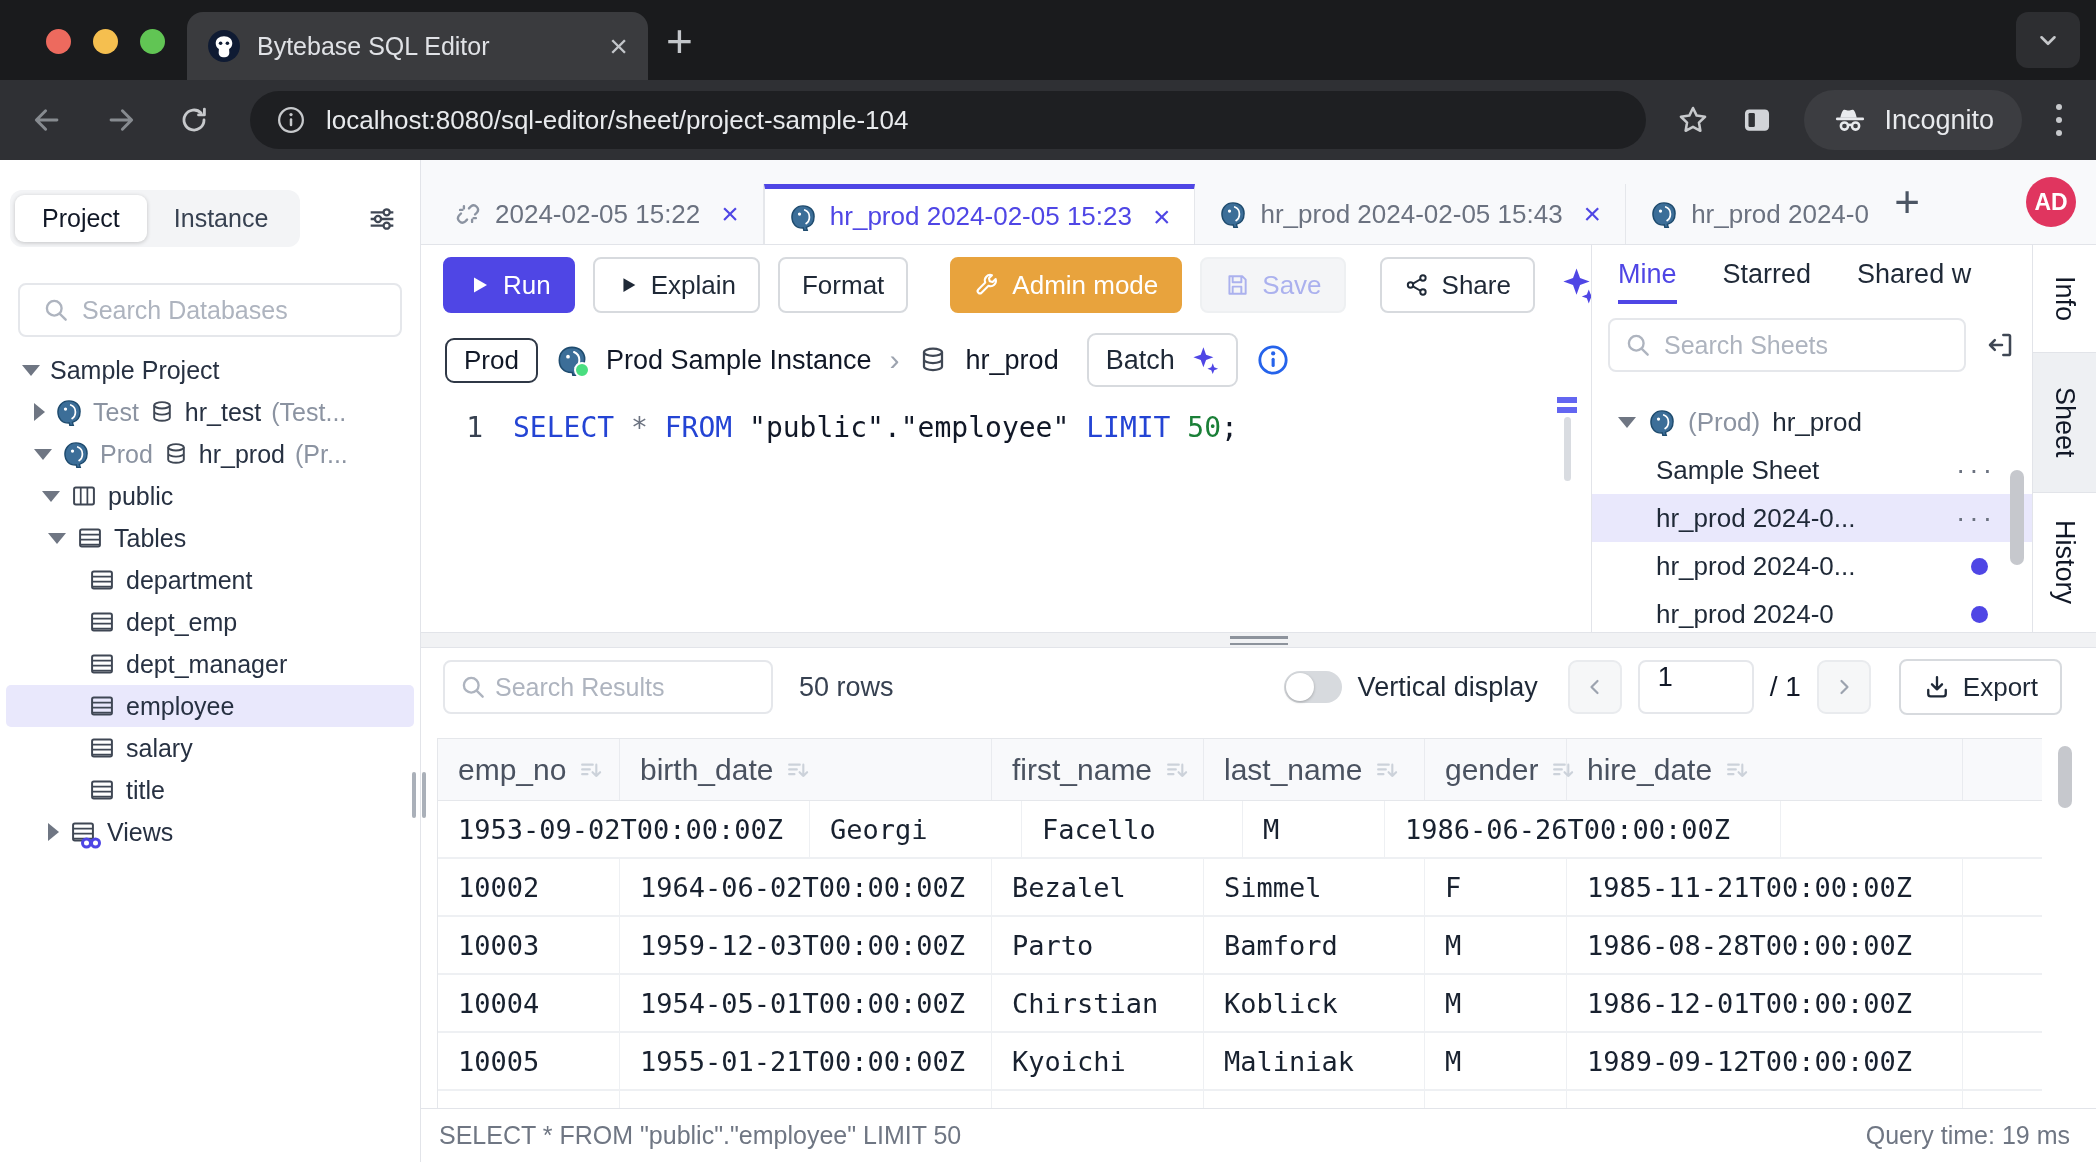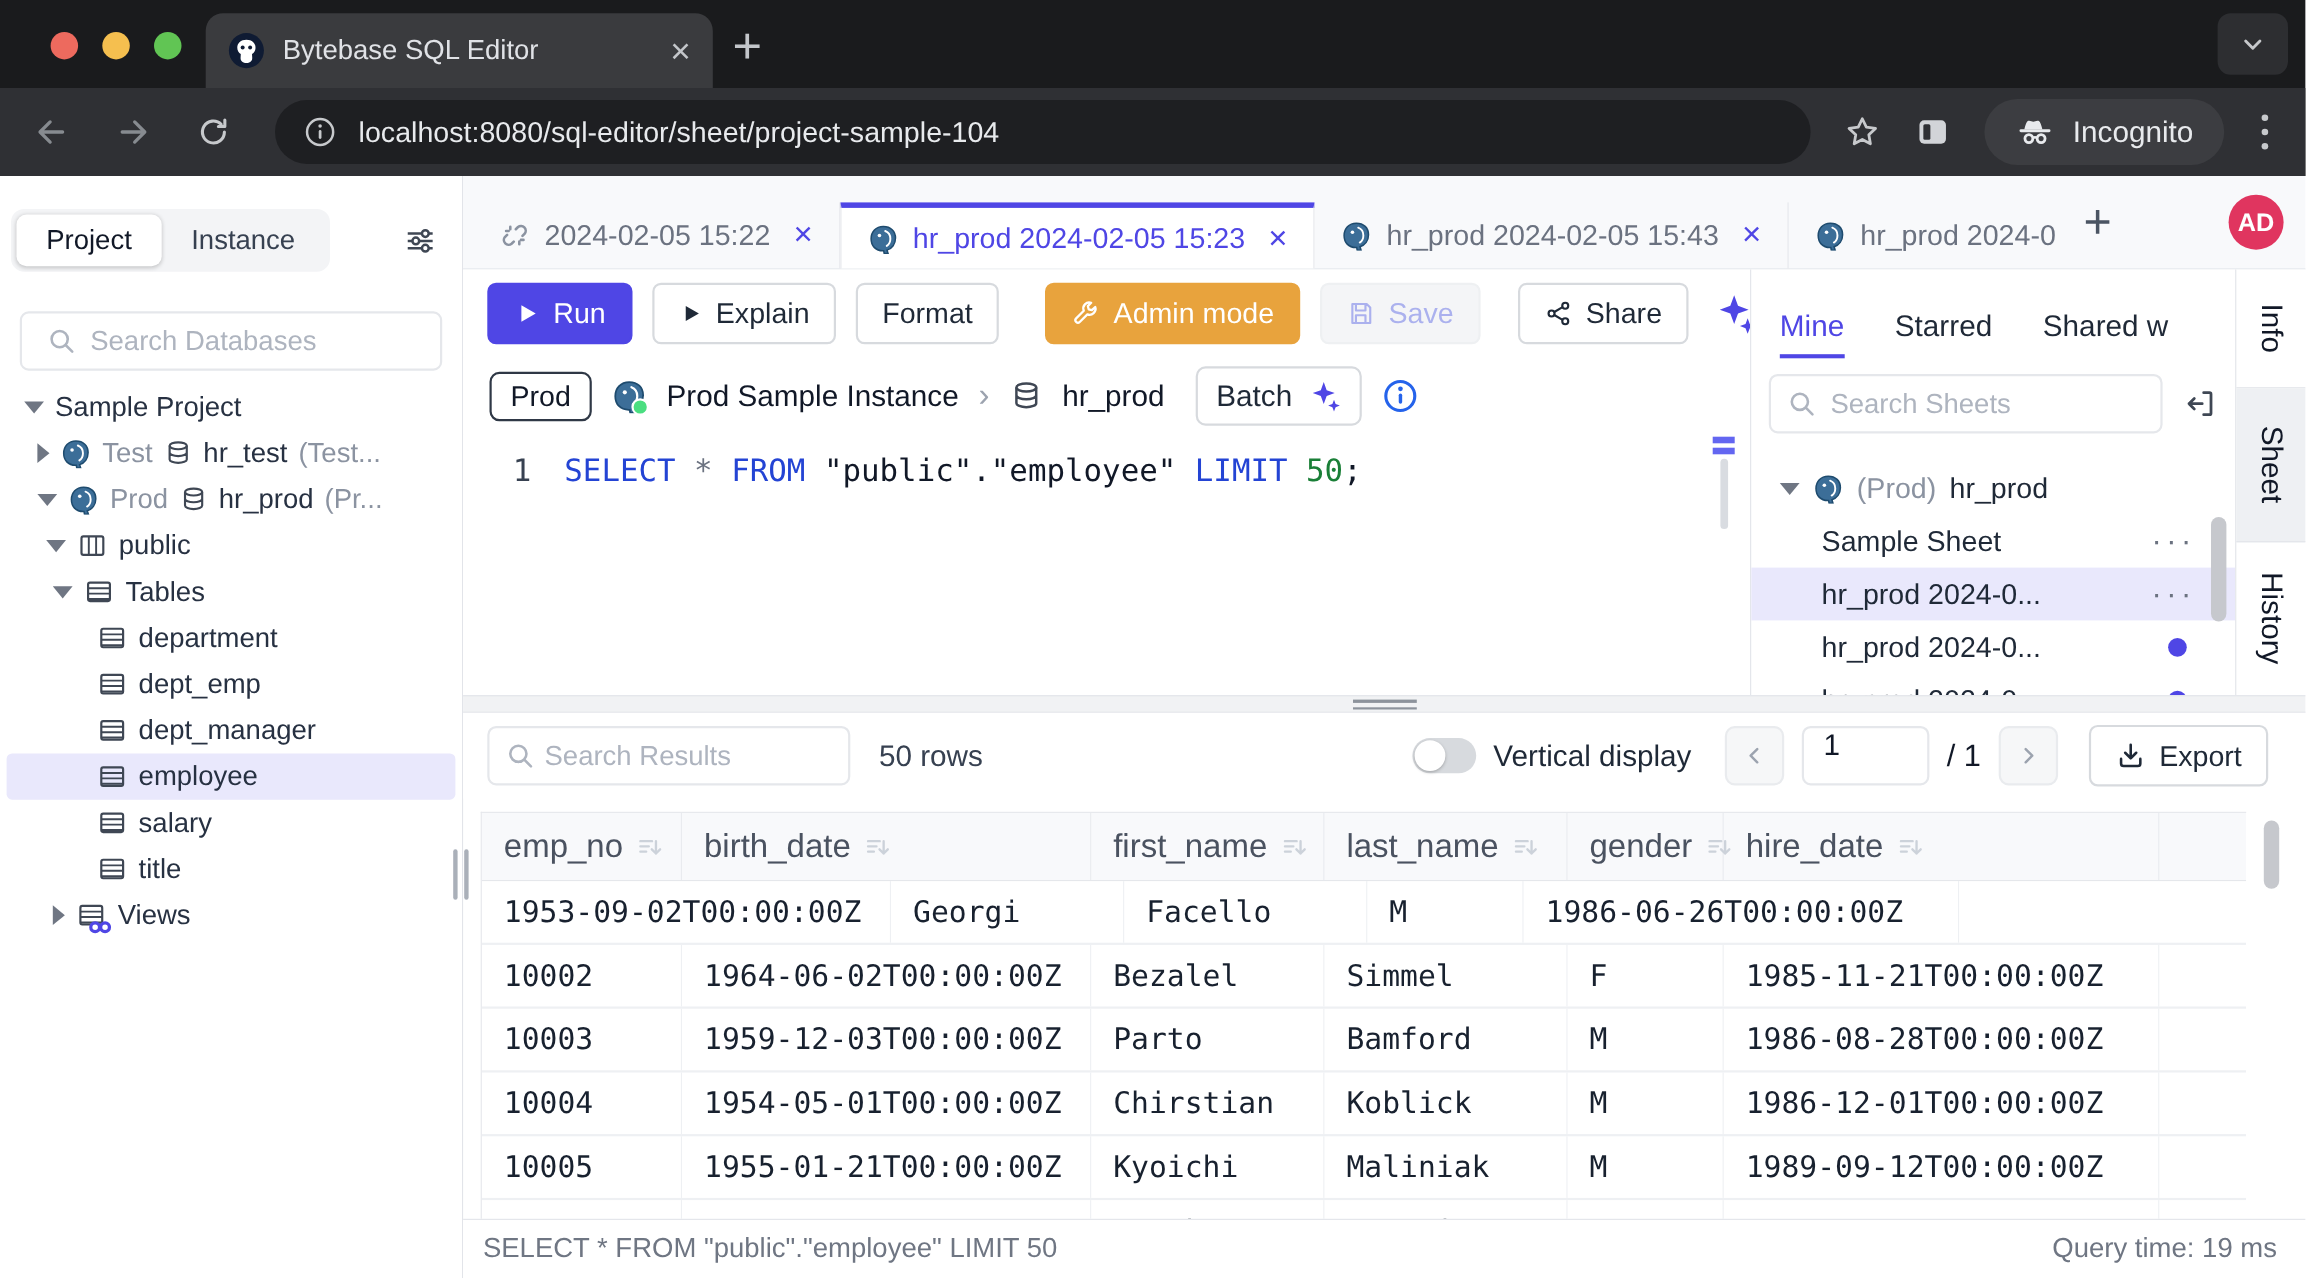--- a/index.html
+++ b/index.html
@@ -78,21 +78,21 @@
   .lineno { width:62px; text-align:right; color:#374151; }
   .code-text { margin-left:30px; white-space:pre; color:#111827; }
   .kw { color:#2444d4; } .op { color:#6b7280; } .num { color:#1a7f37; }
   .ruler { position:absolute; right:14px; top:2px; width:20px; }
   .ruler .m { height:6px; background:#6366f1; margin-bottom:4px; }
   .ruler .t { width:7px; height:64px; background:#d9dce1; margin:4px auto 0; border-radius:4px; }
 
   
   .sheet { position:absolute; left:1591px; top:245px; width:441px; height:387px; background:#fff; border-left:1px solid #e2e4e9; overflow:hidden; }
   .sheet-tabs { display:flex; gap:46px; padding:14px 0 0 26px; font-size:27px; color:#1f2937; white-space:nowrap; overflow:hidden; }
-  .sheet-tab { padding-bottom:10px; border-bottom:4px solid transparent;margin-top:22px; }
+  .sheet-tab { padding-bottom:10px; border-bottom:4px solid transparent; }
   .sheet-tab.active { color:#4f46e5; border-bottom-color:#4f46e5; }
   .sheet-search-row { display:flex; align-items:center; margin:14px 16px 0 16px; gap:18px; }
   .sheet-search { flex:1; height:54px; border:2px solid #e5e7eb; border-radius:8px; display:flex; align-items:center; padding:0 14px; gap:12px; color:#aeb4bf; font-size:25px; }
   .sheet-list { margin-top:26px; font-size:26px; }
   .srow { height:48px; display:flex; align-items:center; gap:12px; padding:0 36px 0 26px; color:#1f2937; white-space:nowrap; }
   .srow.item { padding-left:64px; }
   .srow.selected { background:#e9e8fc; }
   .srow .more { margin-left:auto; color:#6b7280; font-size:28px; letter-spacing:4px; }
   .srow .bdot { margin-left:auto; width:17px; height:17px; border-radius:50%; background:#4f46e5; margin-right:8px; }
   .sheet-thumb { position:absolute; right:8px; top:225px; width:14px; height:95px; background:#c6c8cd; border-radius:7px; }

